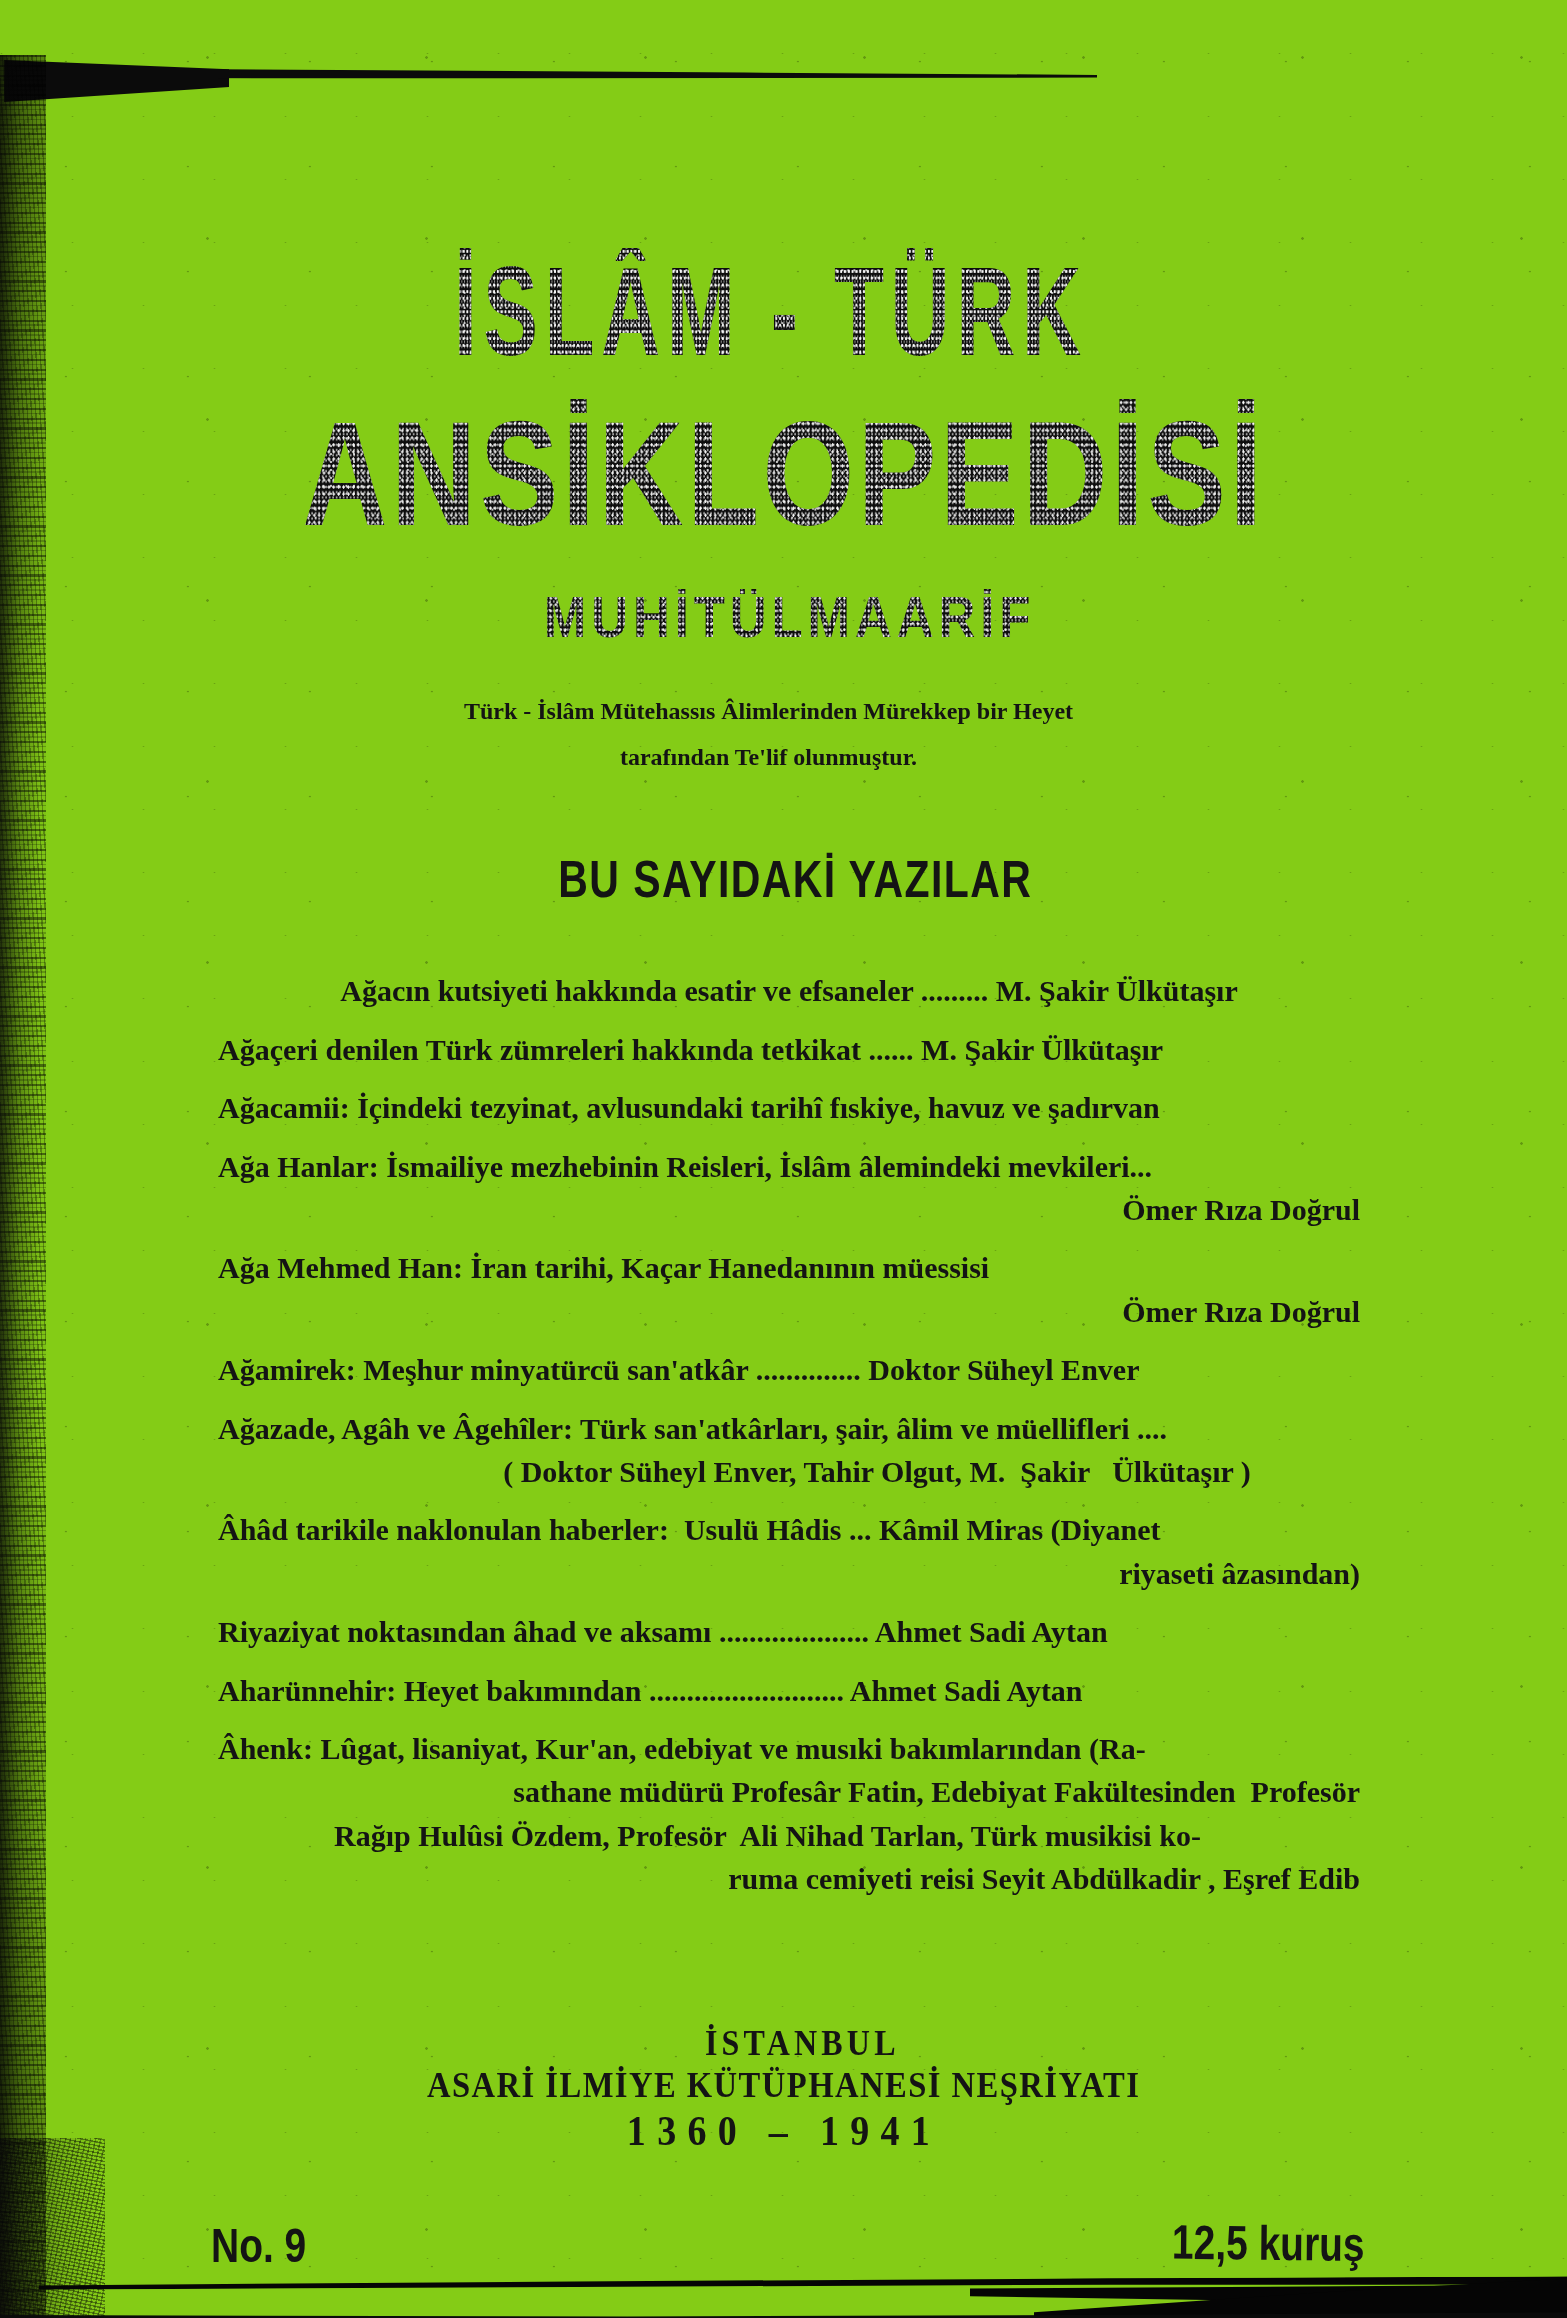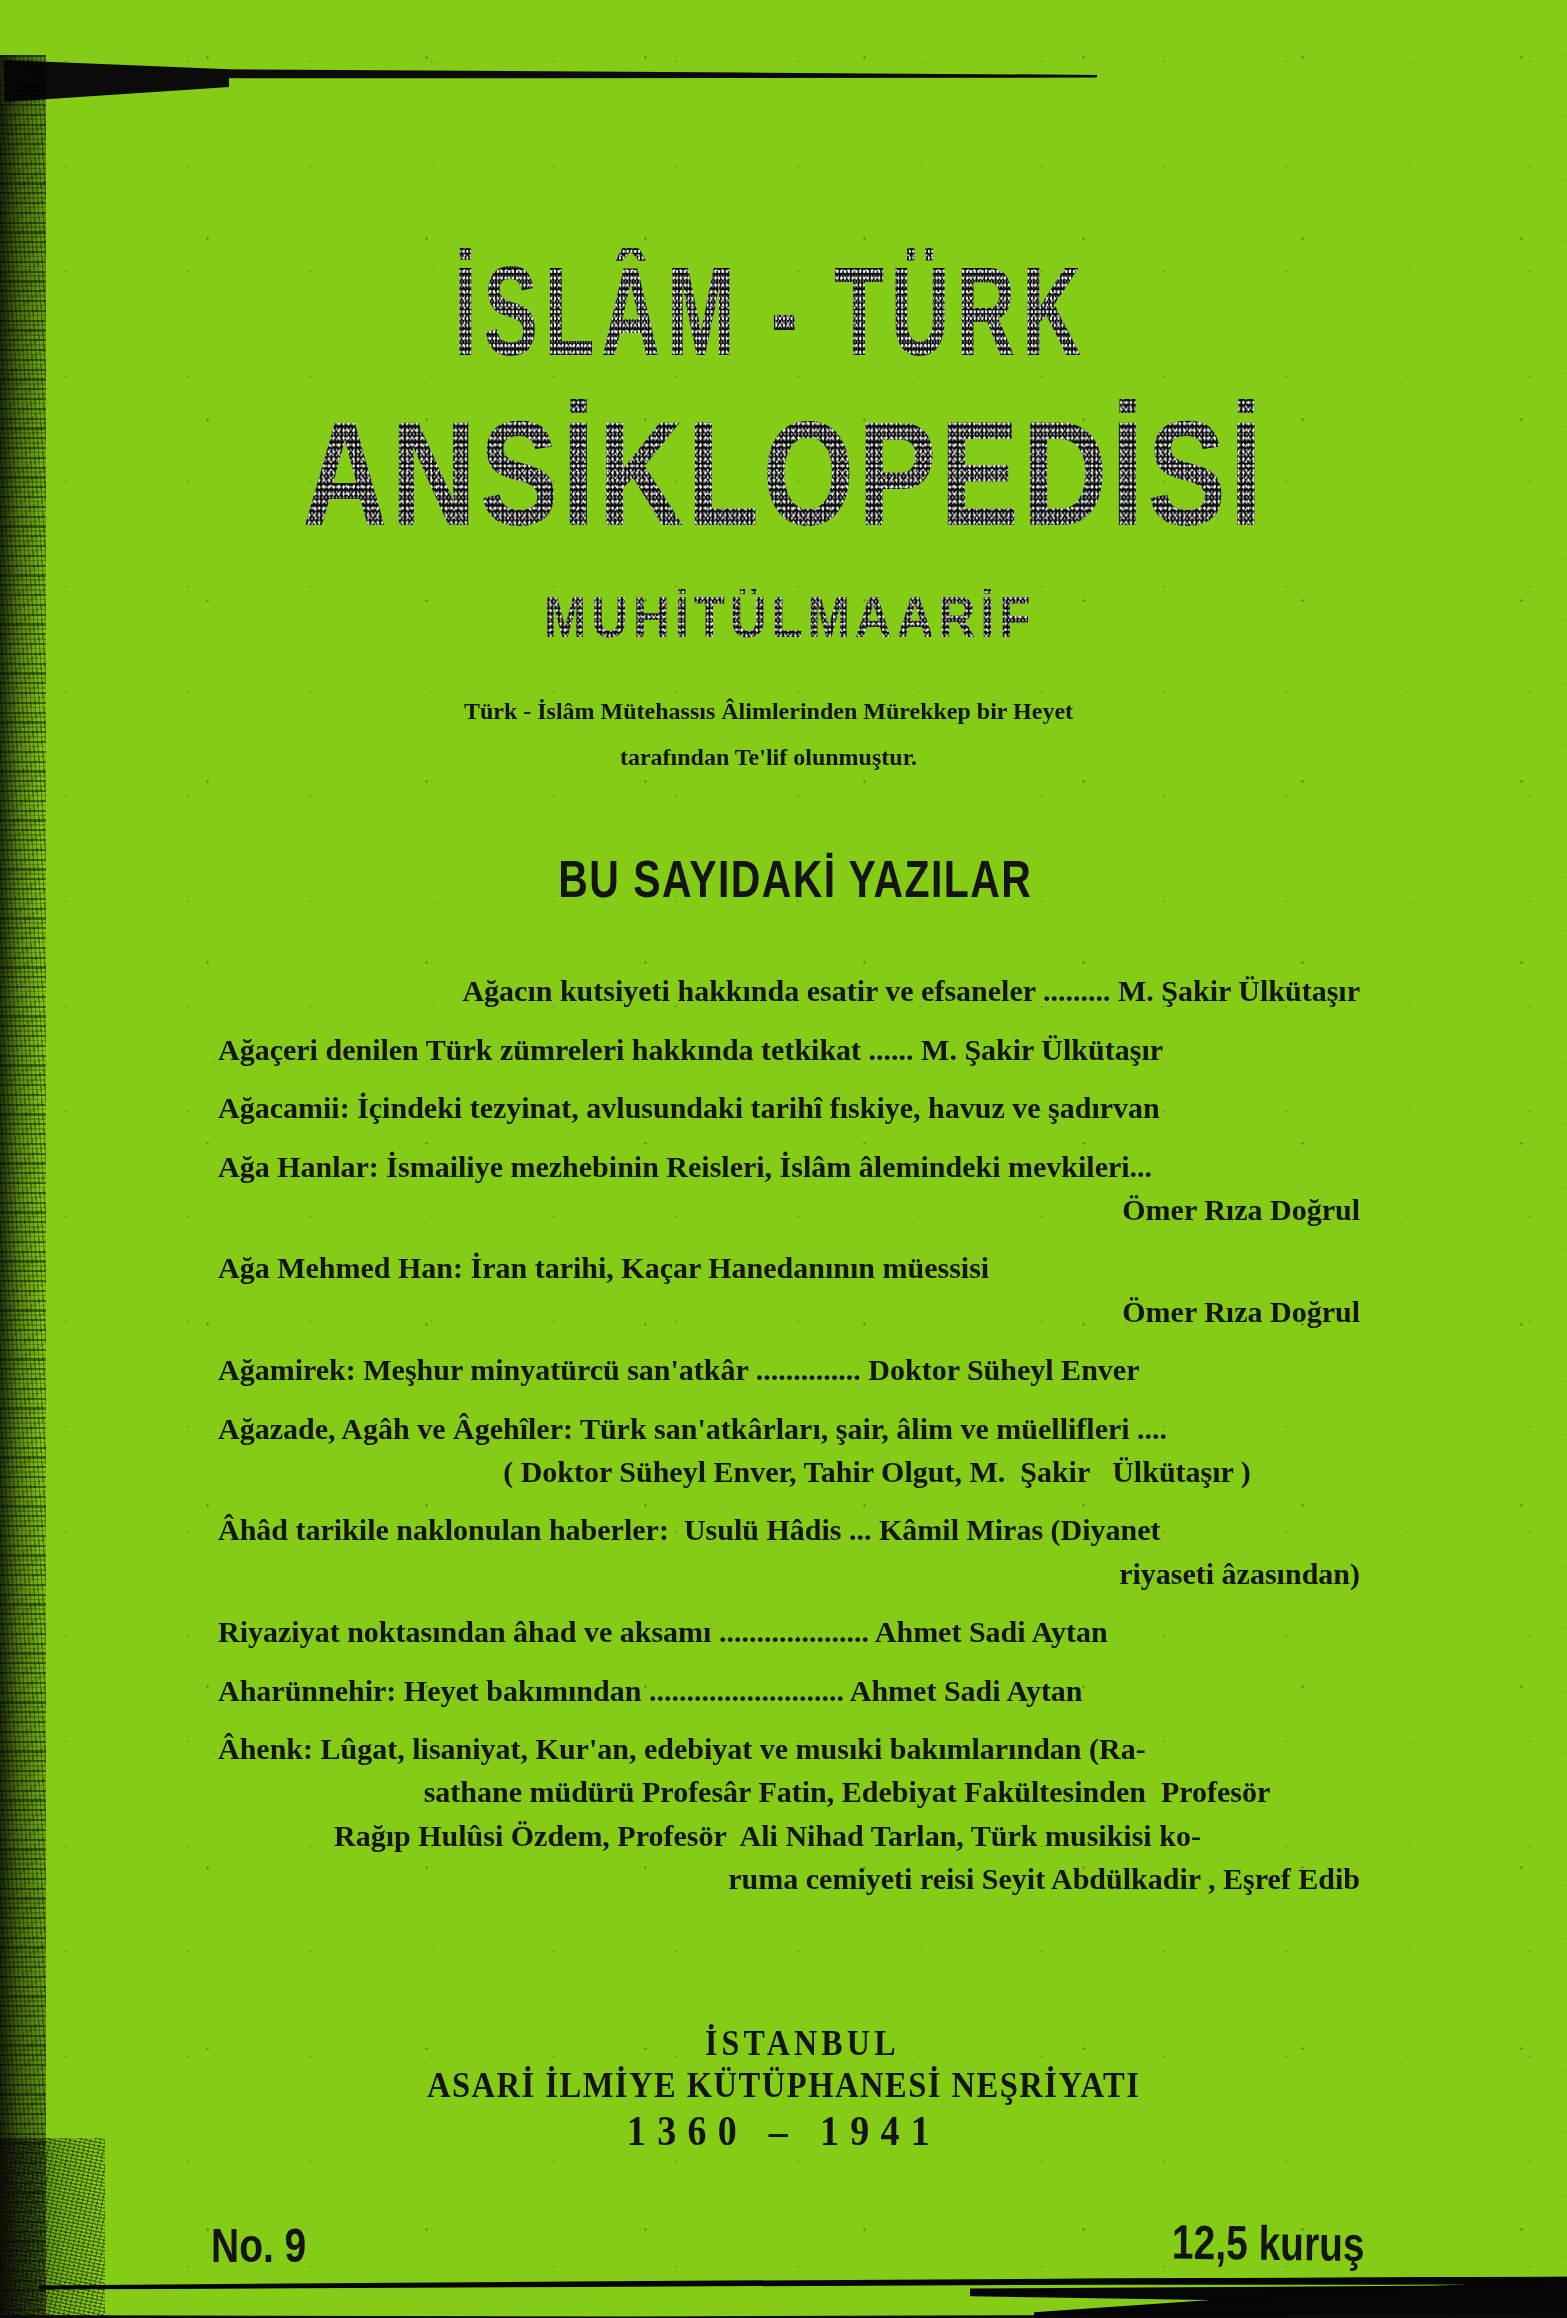--- a/index.html
+++ b/index.html
@@ -139,36 +139,36 @@
   </div>
   <div class="center subtitle subtitle2">
     <span class="block">tarafından Te'lif olunmuştur.</span>
   </div>
 
   <div class="center contents-heading">
     <span class="block">BU SAYIDAKİ YAZILAR</span>
   </div>
 
   <div class="toc">
-      <div class="toc-line" style="text-align: right;">Ağacın kutsiyeti hakkında esatir ve efsaneler ......... M. Şakir Ülkütaşır</div>
+      <div class="toc-line" style="text-align: center;">Ağacın kutsiyeti hakkında esatir ve efsaneler ......... M. Şakir Ülkütaşır</div>
       <div class="toc-line" style="text-align: left;">Ağaçeri denilen Türk zümreleri hakkında tetkikat ...... M. Şakir Ülkütaşır</div>
       <div class="toc-line" style="text-align: left;">Ağacamii: İçindeki tezyinat, avlusundaki tarihî fıskiye, havuz ve şadırvan</div>
       <div class="toc-line" style="text-align: left;">Ağa Hanlar: İsmailiye mezhebinin Reisleri, İslâm âlemindeki mevkileri...</div>
       <div class="toc-line cont" style="text-align: right;">Ömer Rıza Doğrul</div>
       <div class="toc-line" style="text-align: left;">Ağa Mehmed Han: İran tarihi, Kaçar Hanedanının müessisi</div>
       <div class="toc-line cont" style="text-align: right;">Ömer Rıza Doğrul</div>
       <div class="toc-line" style="text-align: left;">Ağamirek: Meşhur minyatürcü san'atkâr .............. Doktor Süheyl Enver</div>
       <div class="toc-line" style="text-align: left;">Ağazade, Agâh ve Âgehîler: Türk san'atkârları, şair, âlim ve müellifleri ....</div>
       <div class="toc-line cont" style="text-align: center; margin-left: 176px;">( Doktor Süheyl Enver, Tahir Olgut, M.  Şakir   Ülkütaşır )</div>
       <div class="toc-line" style="text-align: left;">Âhâd tarikile naklonulan haberler:  Usulü Hâdis ... Kâmil Miras (Diyanet</div>
       <div class="toc-line cont" style="text-align: right;">riyaseti âzasından)</div>
       <div class="toc-line" style="text-align: left;">Riyaziyat noktasından âhad ve aksamı .................... Ahmet Sadi Aytan</div>
       <div class="toc-line" style="text-align: left;">Aharünnehir: Heyet bakımından .......................... Ahmet Sadi Aytan</div>
       <div class="toc-line" style="text-align: left;">Âhenk: Lûgat, lisaniyat, Kur'an, edebiyat ve musıki bakımlarından (Ra-</div>
-      <div class="toc-line cont" style="text-align: center; margin-left: 116px;">sathane müdürü Profesâr Fatin, Edebiyat Fakültesinden  Profesör</div>
+      <div class="toc-line cont" style="text-align: right; margin-left: 116px;">sathane müdürü Profesâr Fatin, Edebiyat Fakültesinden  Profesör</div>
       <div class="toc-line cont" style="text-align: left; margin-left: 116px;">Rağıp Hulûsi Özdem, Profesör  Ali Nihad Tarlan, Türk musikisi ko-</div>
       <div class="toc-line cont" style="text-align: right;">ruma cemiyeti reisi Seyit Abdülkadir , Eşref Edib</div>
     </div>
 
   <div class="center imprint-city">
     <span class="block">İSTANBUL</span>
   </div>
   <div class="center imprint-publisher">
     <span class="block">ASARİ İLMİYE KÜTÜPHANESİ NEŞRİYATI</span>
   </div>

